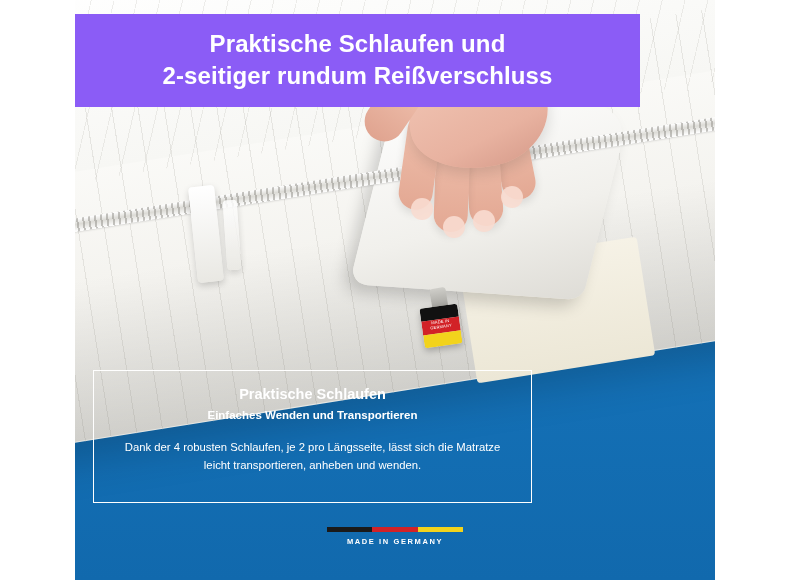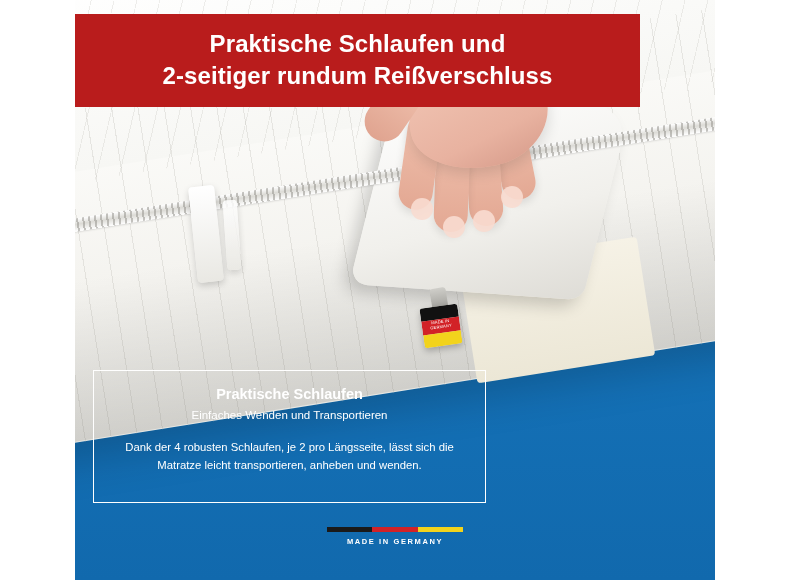--- a/index.html
+++ b/index.html
@@ -245,60 +245,60 @@
     letter-spacing: .2px;
   }
 
   
   .header {
     position: absolute;
     left: 75px;
     top: 14px;
     width: 565px;
     padding: 14px 10px 16px;
-    background: #b91c1c;
+    background: #8b5cf6;
     text-align: center;
     color: #ffffff;
     box-sizing: border-box;
   }
   .header h1 {
     margin: 0;
     font-size: 24px;
     line-height: 1.32;
     font-weight: bold;
     letter-spacing: .1px;
   }
 
   
   .cards {
     position: absolute;
     left: 93px;
     top: 370px;
-    width: 393px;
+    width: 439px;
     display: flex;
     gap: 9px;
     flex-direction: column;
   }
   .card {
     flex: 1;
     border: 1px solid #ffffff;
     box-sizing: border-box;
     padding: 14px 12px 16px;
     text-align: center;
     color: #ffffff;
   }
   .card .c-title {
     font-size: 14.5px;
     font-weight: bold;
     margin: 0 0 5px;
     line-height: 1.25;
   }
   .card .c-sub {
     font-size: 11.5px;
-    font-weight: normal;
+    font-weight: bold;
     line-height: 1.35;
     margin: 4px 0 14px;
   }
   .card .c-body {
     font-size: 11.3px;
     line-height: 1.62;
     margin: 12px;
   }
 
   

